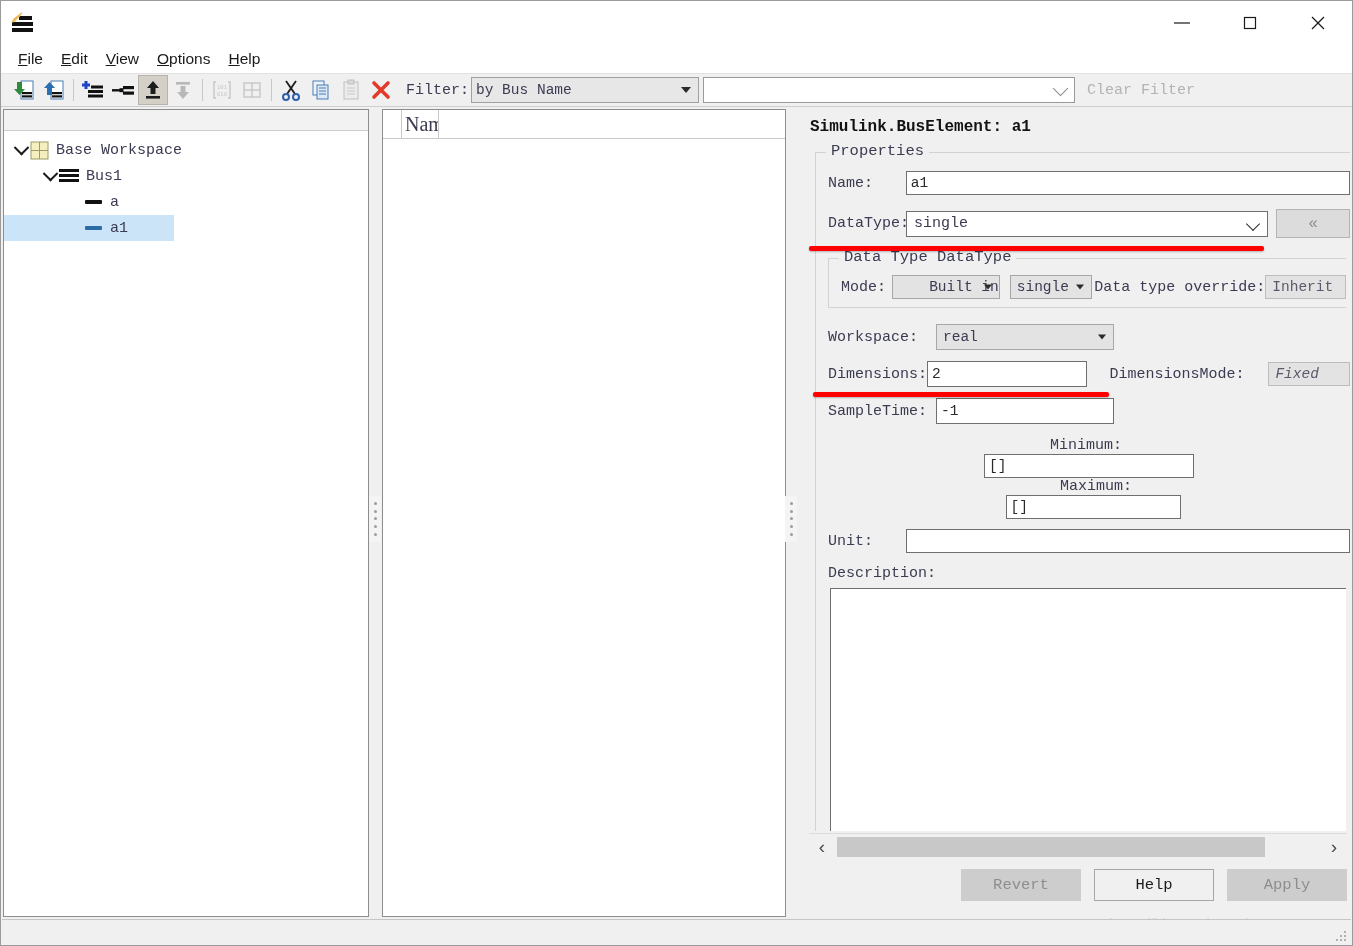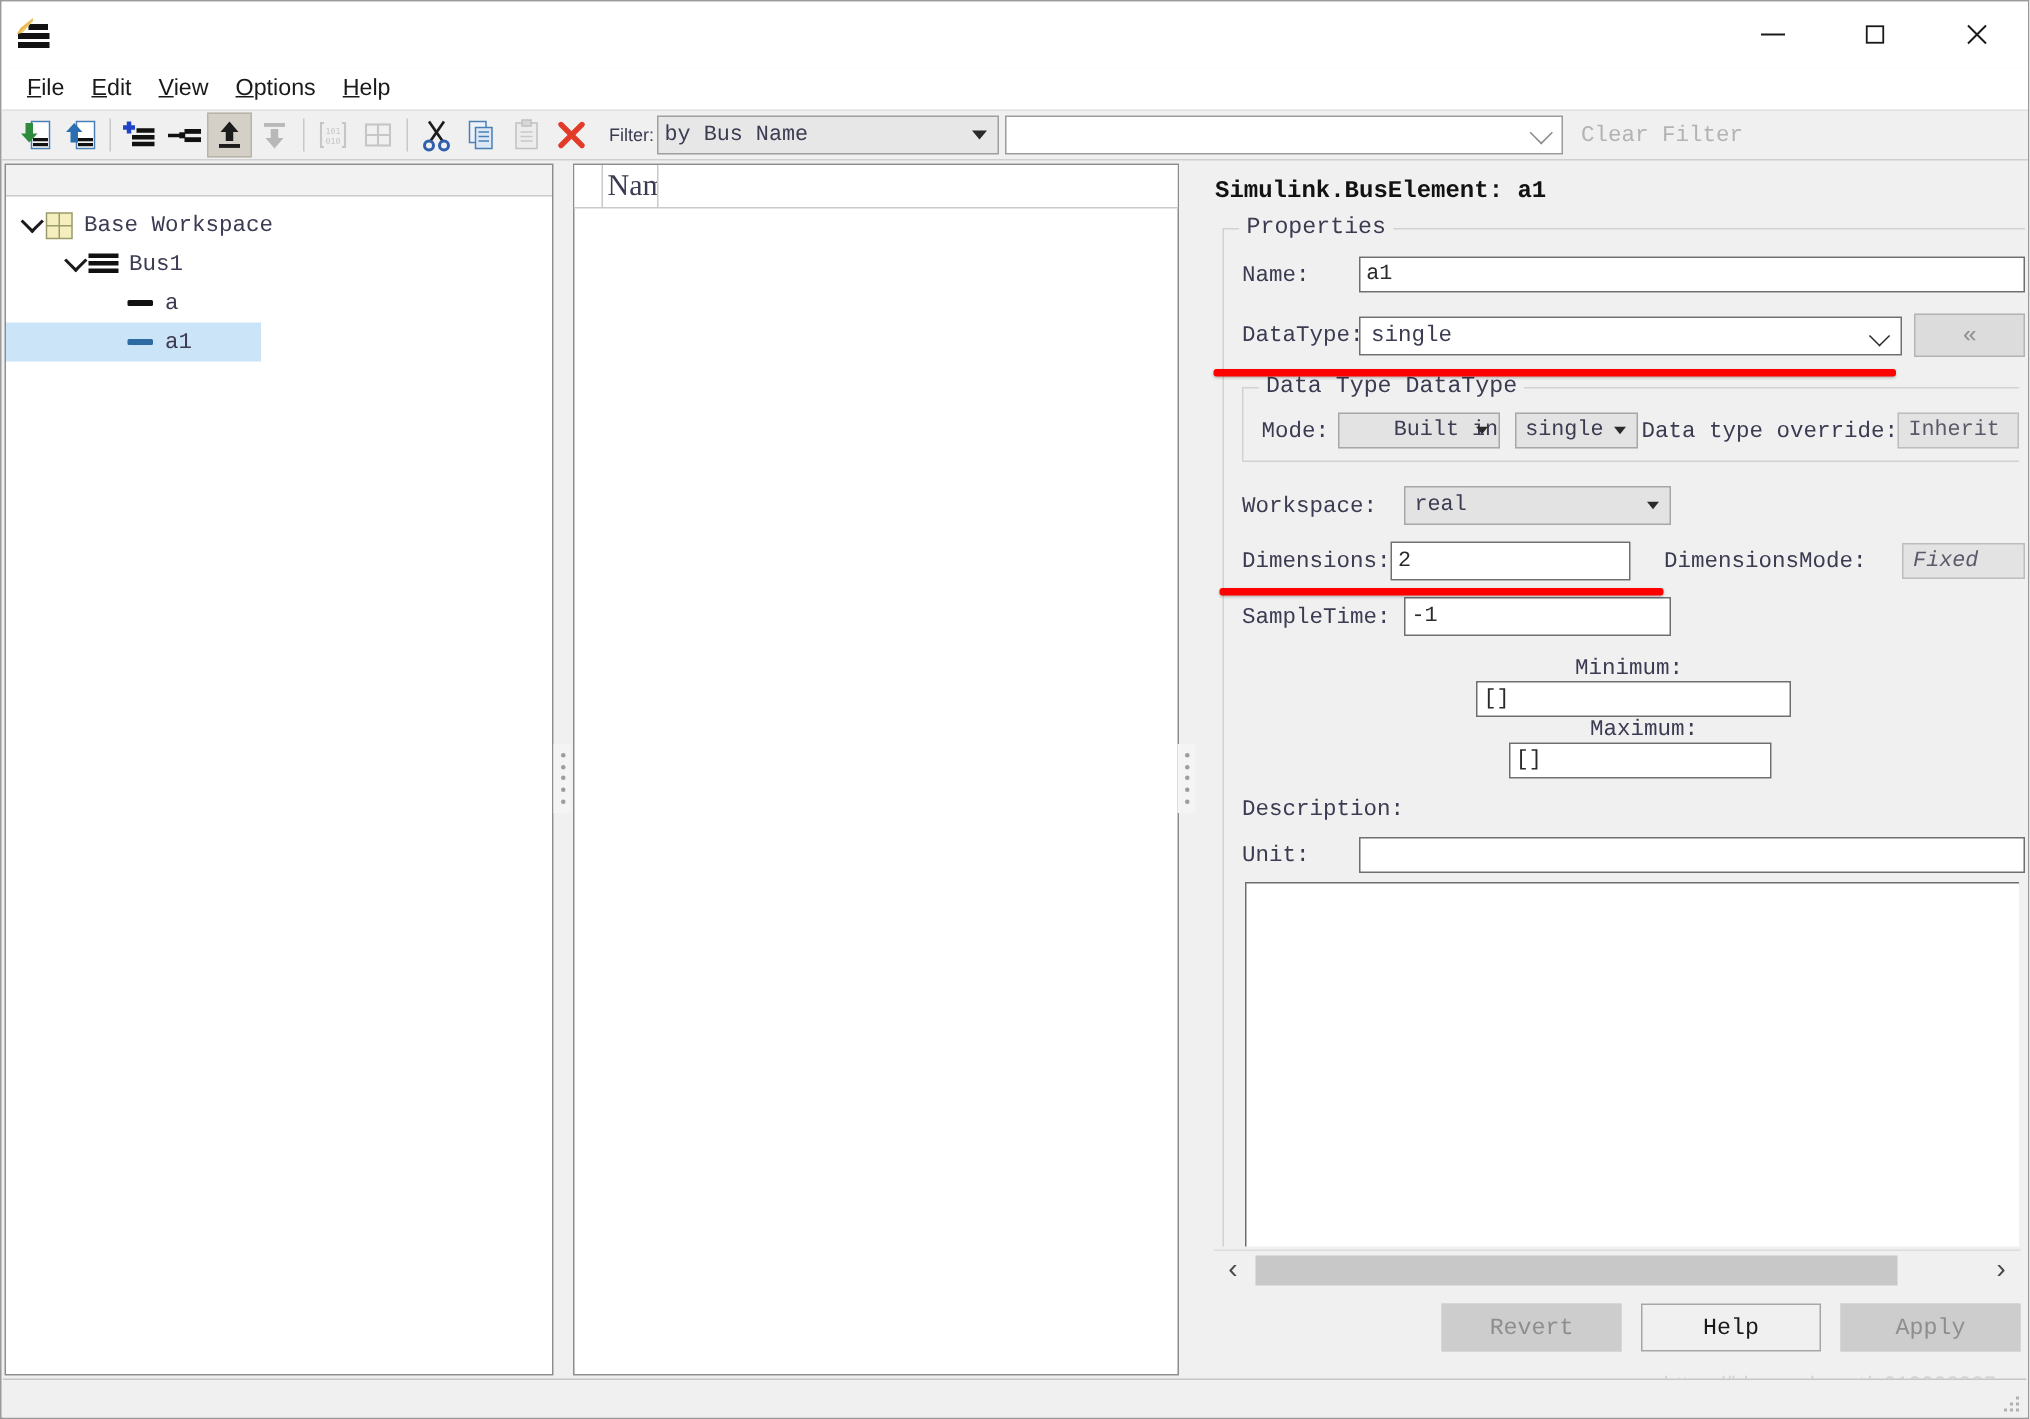--- a/index.html
+++ b/index.html
@@ -82,22 +82,22 @@
     box-sizing: border-box;
   }
   .tbtn {
     width: 30px; height: 30px;
     display: flex; align-items: center; justify-content: center;
     flex: none;
   }
   .tbtn.pressed { background: #d4d0c8; border: 1px solid #b9b4ab; box-sizing: border-box; }
   .tsep { width: 1px; height: 22px; background: #c8c8c8; margin: 0 4px; flex: none; }
   .filter-label {
-    font-family: Liberation Sans, sans-serif;
-    font-size: 12px; color: #3b3b52;
+    font-family: Liberation Mono, monospace;
+    font-size: 15px; color: #3b3b52;
     margin-left: 10px; margin-right: 2px; white-space: nowrap;
   }
   .filter-combo {
     width: 228px; height: 26px;
     background: #e7e7e7;
     border: 1px solid #a0a0a0;
     display: flex; align-items: center;
     font-family: "Liberation Mono", monospace;
     font-size: 14.5px; color: #3b3b52;
     box-sizing: border-box; padding-left: 4px;
@@ -611,29 +611,29 @@
         <span class="lbl" style="width:78px;">Minimum:</span>
         <div class="txt" style="width:210px;">
           <span>[]</span>
         </div>
         <span class="lbl" style="margin-left:14px;">Maximum:</span>
         <div class="txt" style="width:175px;margin-left:8px;">
           <span>[]</span>
         </div>
       </div>
 
-      <div class="row" style="margin-top:12px;">
-        <span class="lbl">Description:</span>
-      </div>
-
       <div class="row" style="margin-top:10px;">
         <span class="lbl" style="width:78px;">Unit:</span>
         <div class="txt" style="width:445px;">
           <span></span>
         </div>
+      </div>
+
+      <div class="row" style="margin-top:12px;">
+        <span class="lbl">Description:</span>
       </div>
       <div class="desc-box">
         <span></span>
       </div>
     </div>
   </div>
 
   <div class="redline" style="left:808px; top:245px; width:455px;"></div>
   <div class="redline" style="left:812px; top:391px; width:296px;"></div>
 

